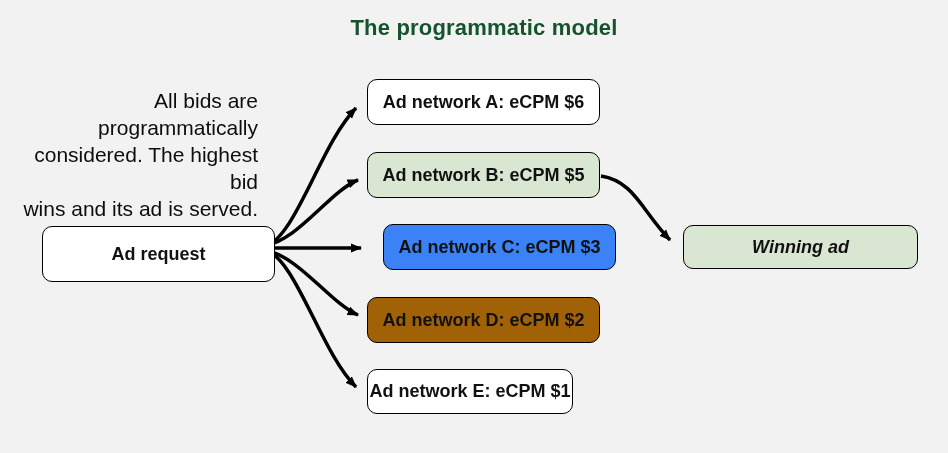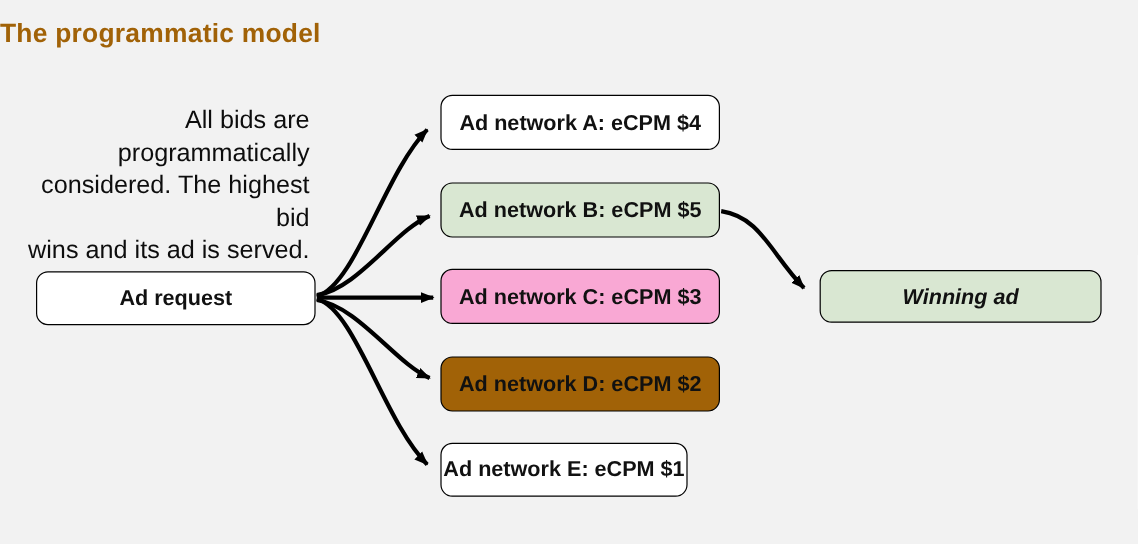--- a/index.html
+++ b/index.html
@@ -17,23 +17,25 @@
     position: absolute;
     inset: 0;
     pointer-events: none;
   }
 
   .title {
     position: absolute;
     top: 15px;
     left: 0;
     right: 0;
+    padding-left: 20px;
+    text-align: center;
     font-size: 22px;
     font-weight: 700;
-    color: #a16207;
+    color: #14532d;
     letter-spacing: 0.2px;
   }
 
   .note {
     position: absolute;
     top: 87px;
     left: 14px;
     width: 244px;
     text-align: right;
     font-size: 21px;
@@ -49,21 +51,21 @@
     border-radius: 10px;
     background: #fff;
     display: flex;
     align-items: center;
     justify-content: center;
     font-size: 18px;
     font-weight: 700;
     color: #111;
   }
 
-  .node-ad-request { left: 30px;  top: 226px; width: 233px; height: 45px; }
+  .node-ad-request { left: 42px;  top: 226px; width: 233px; height: 56px; }
   .node-network-a  { left: 367px; top: 79px;  width: 233px; height: 46px; }
   .node-network-b  { left: 367px; top: 152px; width: 233px; height: 46px; }
   .node-network-c  { left: 367px; top: 224px; width: 233px; height: 46px; }
   .node-network-d  { left: 367px; top: 297px; width: 233px; height: 46px; }
   .node-network-e  { left: 367px; top: 369px; width: 206px; height: 45px; }
   .node-winning-ad { left: 683px; top: 225px; width: 235px; height: 44px; font-style: italic; }
 </style>
 </head>
 <body>
 
@@ -89,28 +91,28 @@
 
   <div class="note">All bids are programmatically
 considered. The highest bid
 wins and its ad is served.</div>
 
   <div class="node node-ad-request" style="background: rgb(255, 255, 255);">
     <span>Ad request</span>
   </div>
 
   <div class="node node-network-a" style="background: rgb(255, 255, 255);">
-    <span>Ad network A: eCPM $4</span>
+    <span>Ad network A: eCPM $6</span>
   </div>
 
   <div class="node node-network-b" style="background: rgb(217, 231, 210);">
     <span>Ad network B: eCPM $5</span>
   </div>
 
-  <div class="node node-network-c" style="background: #f9a8d4;">
+  <div class="node node-network-c" style="background: #3b82f6; margin-left: 16px;">
     <span>Ad network C: eCPM $3</span>
   </div>
 
   <div class="node node-network-d" style="background: #a16207;">
     <span>Ad network D: eCPM $2</span>
   </div>
 
   <div class="node node-network-e" style="background: rgb(255, 255, 255);">
     <span>Ad network E: eCPM $1</span>
   </div>

